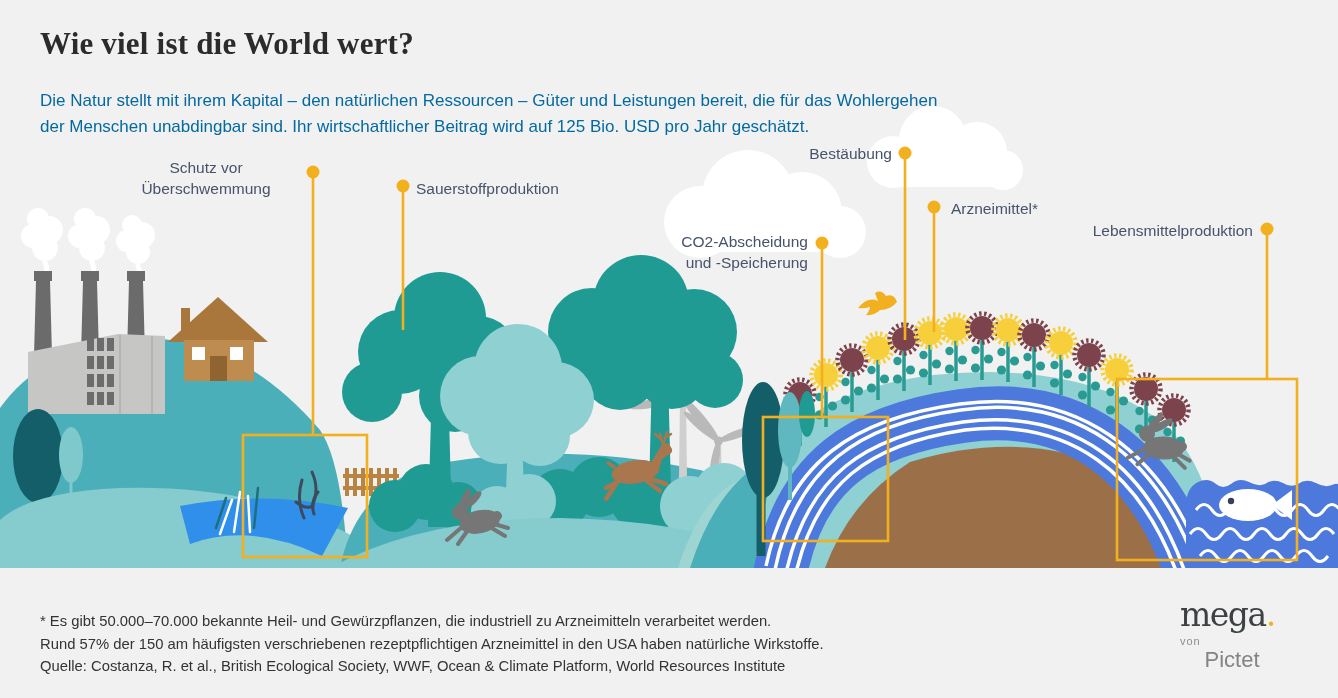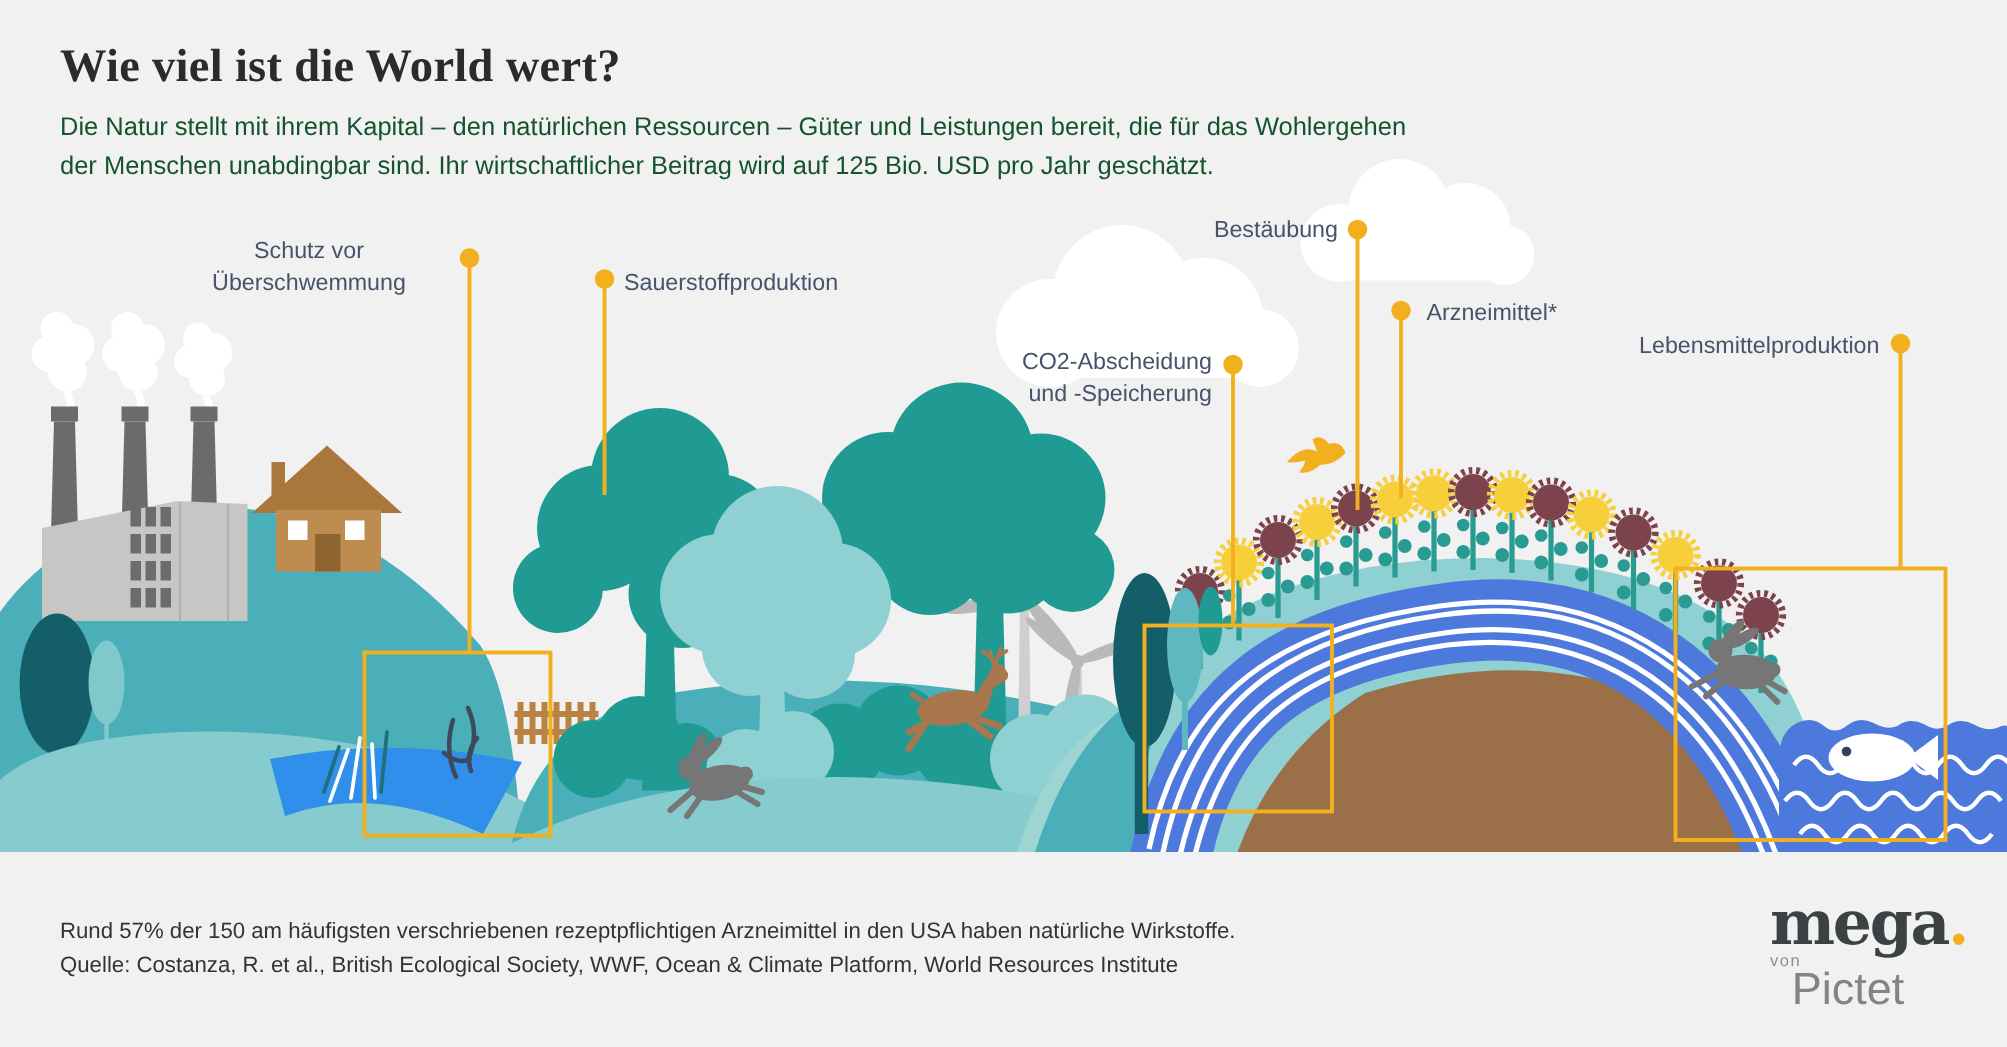--- a/index.html
+++ b/index.html
@@ -9,42 +9,42 @@
     font-family:"Liberation Sans", sans-serif;
   }
   .abs{position:absolute;}
   
   #title{
     left:40px;top:26px;
     font-family:"Liberation Serif", serif;
     font-weight:700;font-size:31px;color:#2B2B2B;letter-spacing:.2px;
   }
   #subtitle{
-    left:40px;top:72px;font-size:17px;color:#14532d;line-height:26px;
+    left:40px;top:88px;font-size:17px;color:#0369a1;line-height:26px;
   }
   
   .callout{font-size:15.5px;color:#46536A;line-height:21px;white-space:nowrap;}
   .r{text-align:right;}
   #lbl-flood{left:110px;top:157px;width:192px;text-align:center;}
   #lbl-oxygen{left:416px;top:178px;}
   #lbl-co2{left:630px;top:231px;width:178px;text-align:right;}
   #lbl-pollination{left:740px;top:143px;width:152px;}
   #lbl-medicine{left:951px;top:198px;}
   #lbl-food{left:1013px;top:220px;width:240px;}
   
   #footnotes{left:40px;top:610px;font-size:14.8px;color:#333;line-height:22.5px;}
   
   #logo{left:1180px;top:597px;width:124px;text-align:left;}
   #logo .brand{
-    font-family:"DejaVu Serif", serif;font-weight:700;font-size:41px;
+    font-family:"DejaVu Serif", serif;font-weight:400;font-size:33px;
     color:#3C4243;letter-spacing:-1.5px;line-height:36px;
   }
   #logo .dot{color:#F2B01E;}
   #logo .von{font-size:11px;color:#8E8E8E;letter-spacing:1px;margin-top:2px;width:104px;text-align:left;}
-  #logo .pictet{font-size:30px;color:#848484;font-weight:400;width:104px;text-align:center;line-height:26px;}
+  #logo .pictet{font-size:22px;color:#848484;font-weight:400;width:104px;text-align:center;line-height:26px;}
   svg{position:absolute;left:0;top:0;}
 </style>
 </head>
 <body>
 
 <svg width="1338" height="698" viewBox="0 0 1338 698">
   <defs>
     <clipPath id="sceneClip">
         <rect x="0" y="0" width="1338" height="568"></rect>
       </clipPath>
@@ -458,20 +458,21 @@
 <div class="abs callout" id="lbl-oxygen">Sauerstoffproduktion</div>
 <div class="abs callout r" id="lbl-co2">
   <div>CO2-Abscheidung</div>
   <div>und -Speicherung</div>
 </div>
 <div class="abs callout r" id="lbl-pollination">Bestäubung</div>
 <div class="abs callout" id="lbl-medicine">Arzneimittel*</div>
 <div class="abs callout r" id="lbl-food">Lebensmittelproduktion</div>
 
 <div class="abs" id="footnotes">
+  <div>* Es gibt 50.000–70.000 bekannte Heil- und Gewürzpflanzen, die industriell zu Arzneimitteln verarbeitet werden.</div>
   <div>Rund 57% der 150 am häufigsten verschriebenen rezeptpflichtigen Arzneimittel in den USA haben natürliche Wirkstoffe.</div>
   <div>Quelle: Costanza, R. et al., British Ecological Society, WWF, Ocean &amp; Climate Platform, World Resources Institute</div>
 </div>
 
 <div class="abs" id="logo">
   <div class="brand"><span>mega</span><span class="dot">.</span></div>
   <div class="von">von</div>
   <div class="pictet">Pictet</div>
 </div>
 

